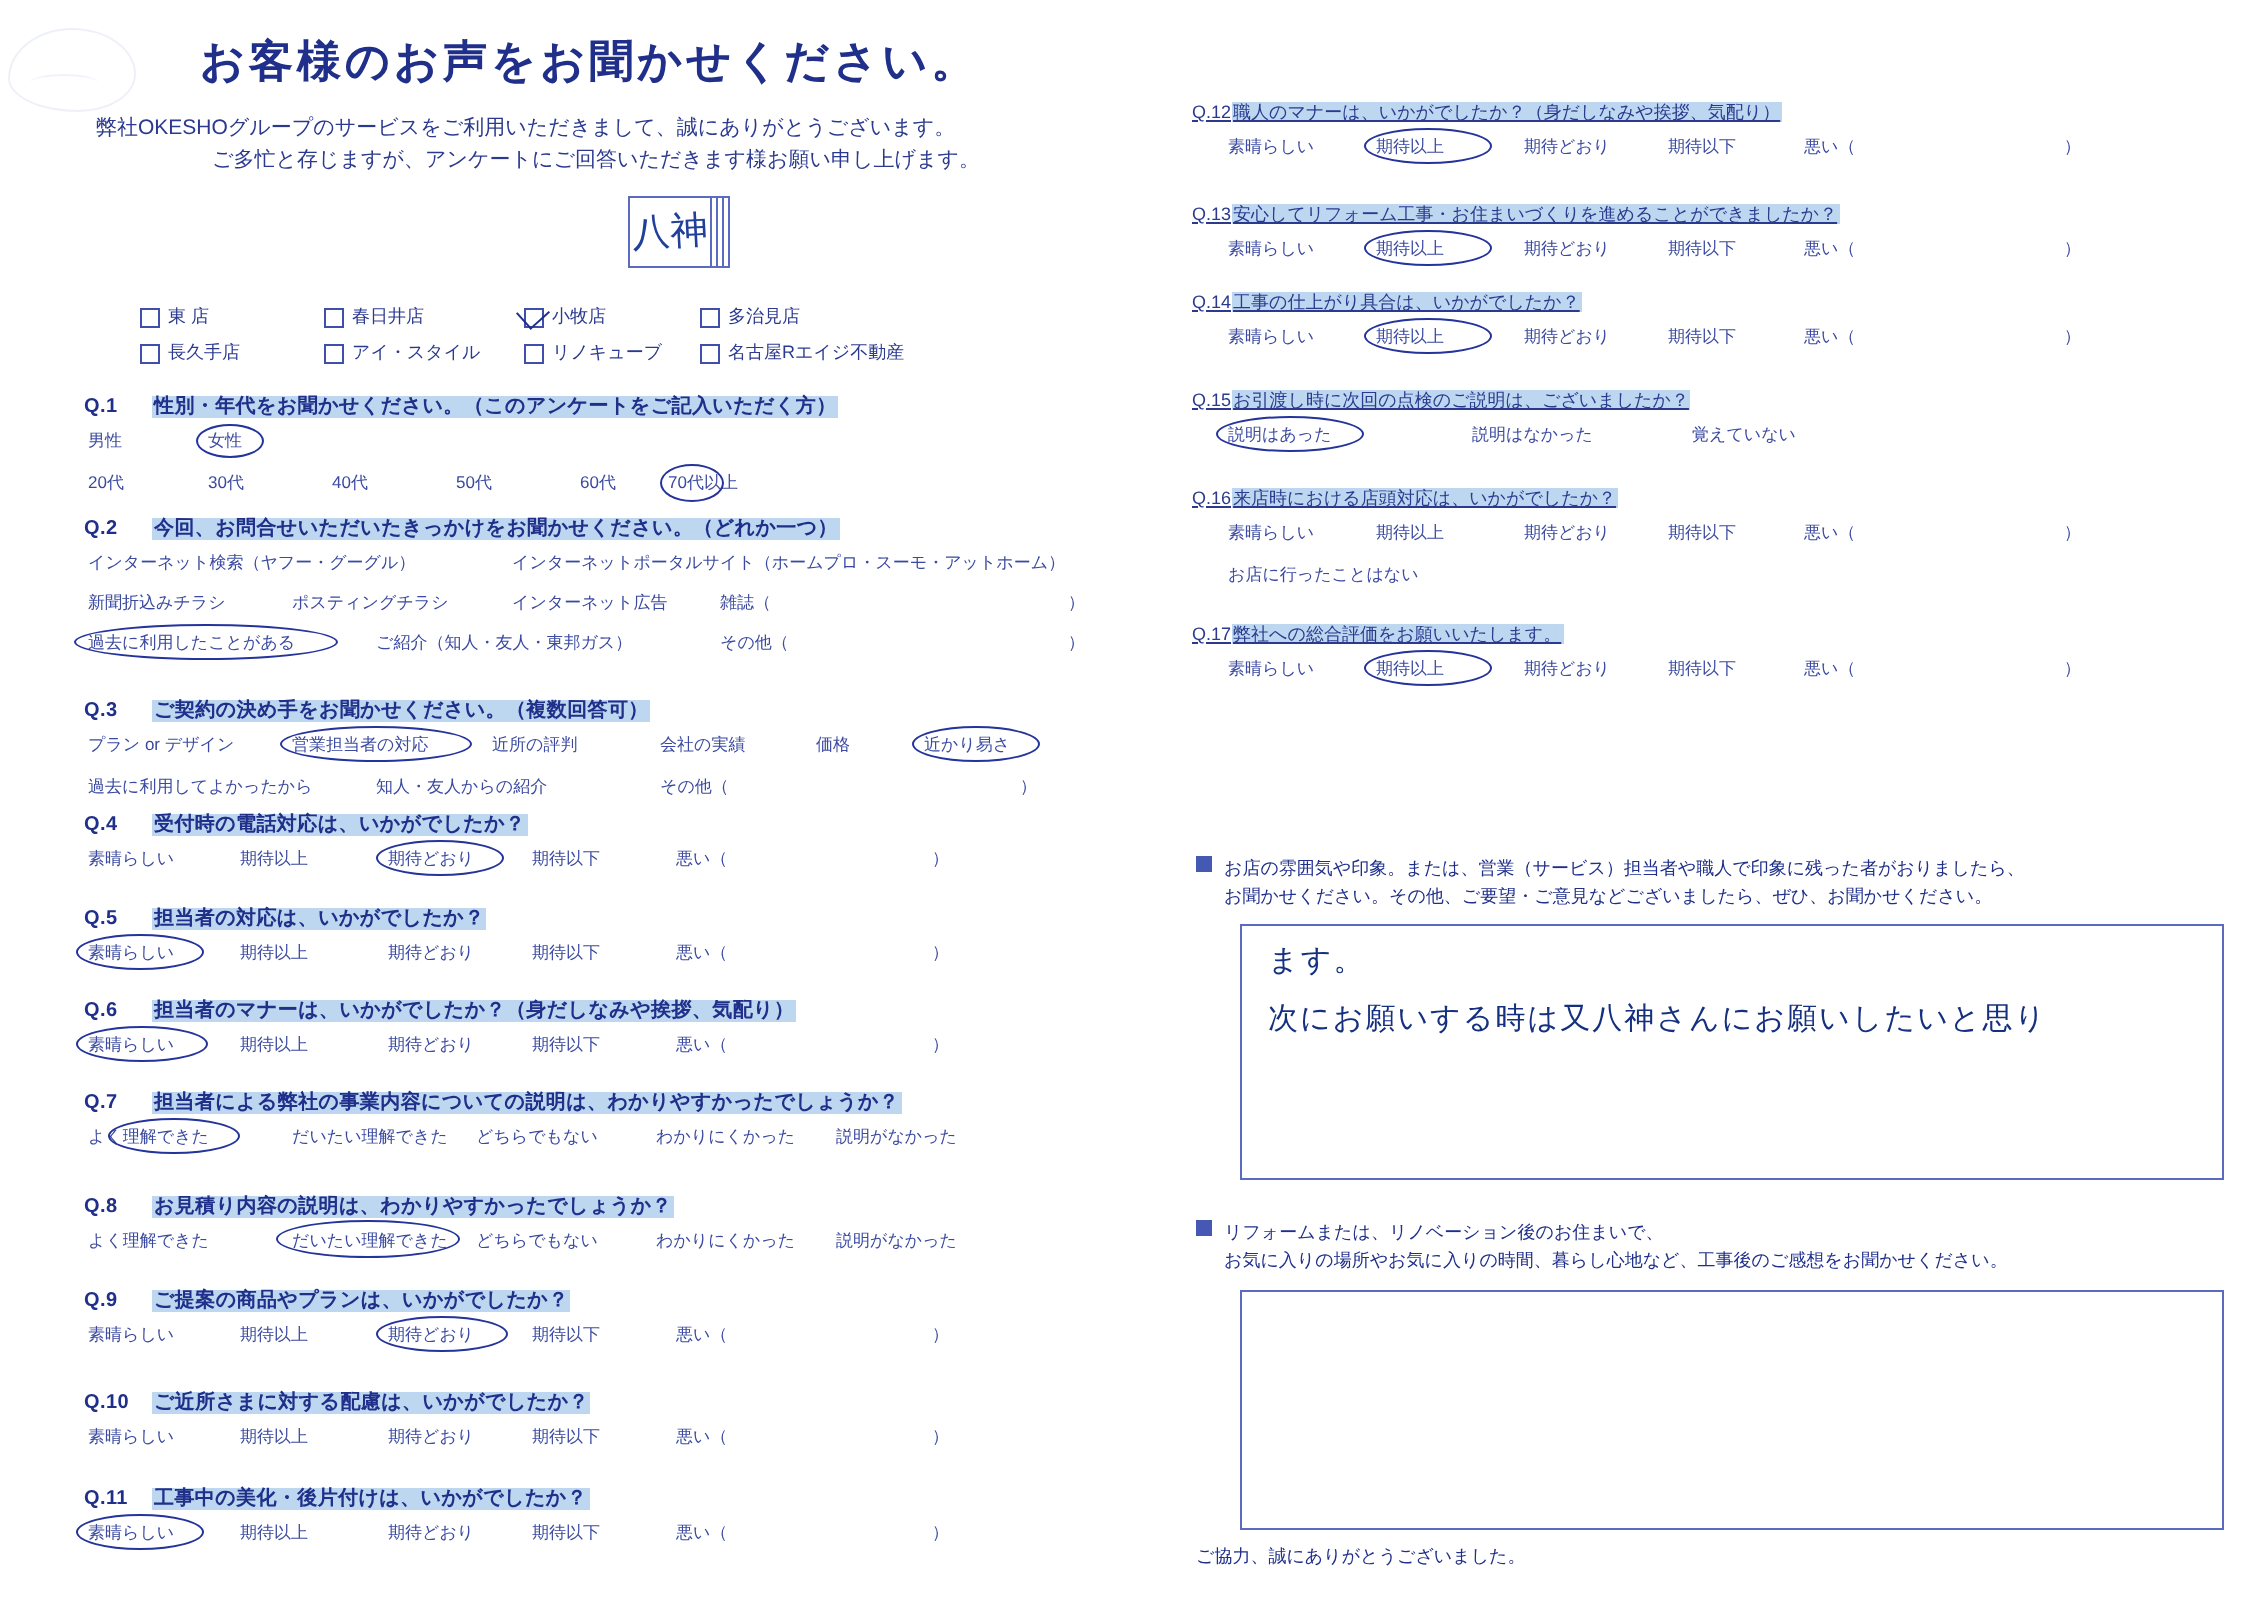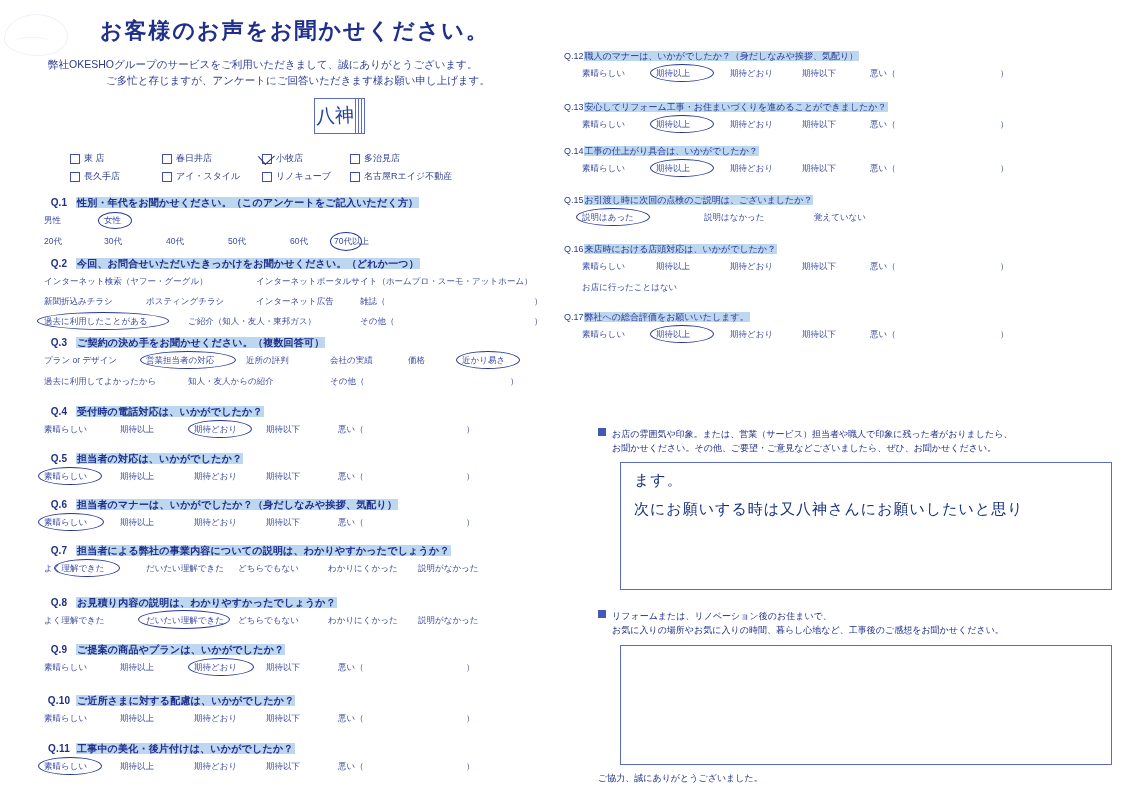--- a/index.html
+++ b/index.html
@@ -58,31 +58,31 @@
   .cb.checked i{position:relative;}
   .cb.checked i:after{
     content:"";position:absolute;left:-3px;top:-4px;width:12px;height:10px;
     border-left:1.6px solid #1b2f8f;border-bottom:1.6px solid #1b2f8f;
     transform:rotate(-42deg);
   }
 
   
   .q{position:absolute;left:42px;width:520px;}
   .q .qhead{font-size:10px;font-weight:bold;color:#1f2f8a;letter-spacing:.2px;}
-  .q .qhead .num{display:inline-block;min-width:34px;text-align:center;}
+  .q .qhead .num{display:inline-block;min-width:34px;}
   .hl{background:#bcd7ef;padding:0 1px;}
   .opts{margin-top:5px;font-size:8.5px;color:#3b4aa0;position:relative;text-align:right;}
   .opts .o{position:absolute;white-space:nowrap;}
 
   .circle{
     position:absolute;border:1.4px solid #24349b;border-radius:50%;
   }
 
   
-  .rq{position:absolute;left:564px;width:520px;}
+  .rq{position:absolute;left:596px;width:520px;text-decoration:underline;}
   .sq{position:absolute;left:598px;width:520px;}
   .sq .bullet{
     display:inline-block;width:8px;height:8px;background:#4558b4;margin-right:6px;
     vertical-align:1px;
   }
   .sq .stext{font-size:9px;color:#1f2f8a;line-height:1.6;}
   .freebox{
     position:absolute;border:1px solid #5b6bc0;background:#fff;
   }
   .hand-note{
@@ -191,21 +191,21 @@
     </div>
     <div class="opts" style="height:15px">
       <span class="o" style="left:2px">過去に利用したことがある</span>
       <span class="o" style="left:146px">ご紹介（知人・友人・東邦ガス）</span>
       <span class="o" style="left:318px">その他（</span>
       <span class="o" style="left:492px">）</span>
       <span class="circle" style="left:-5px;top:-4px;width:130px;height:16px"></span>
     </div>
   </div>
 
-  <div class="q" style="top:336px">
+  <div class="q" style="top:348px">
     <div class="qhead">
       <span class="num">Q.3</span><span class="hl">ご契約の決め手をお聞かせください。（複数回答可）</span>
     </div>
     <div class="opts" style="height:16px">
       <span class="o" style="left:2px">プラン or デザイン</span>
       <span class="o" style="left:104px">営業担当者の対応</span>
       <span class="o" style="left:204px">近所の評判</span>
       <span class="o" style="left:288px">会社の実績</span>
       <span class="o" style="left:366px">価格</span>
       <span class="o" style="left:420px">近かり易さ</span>

